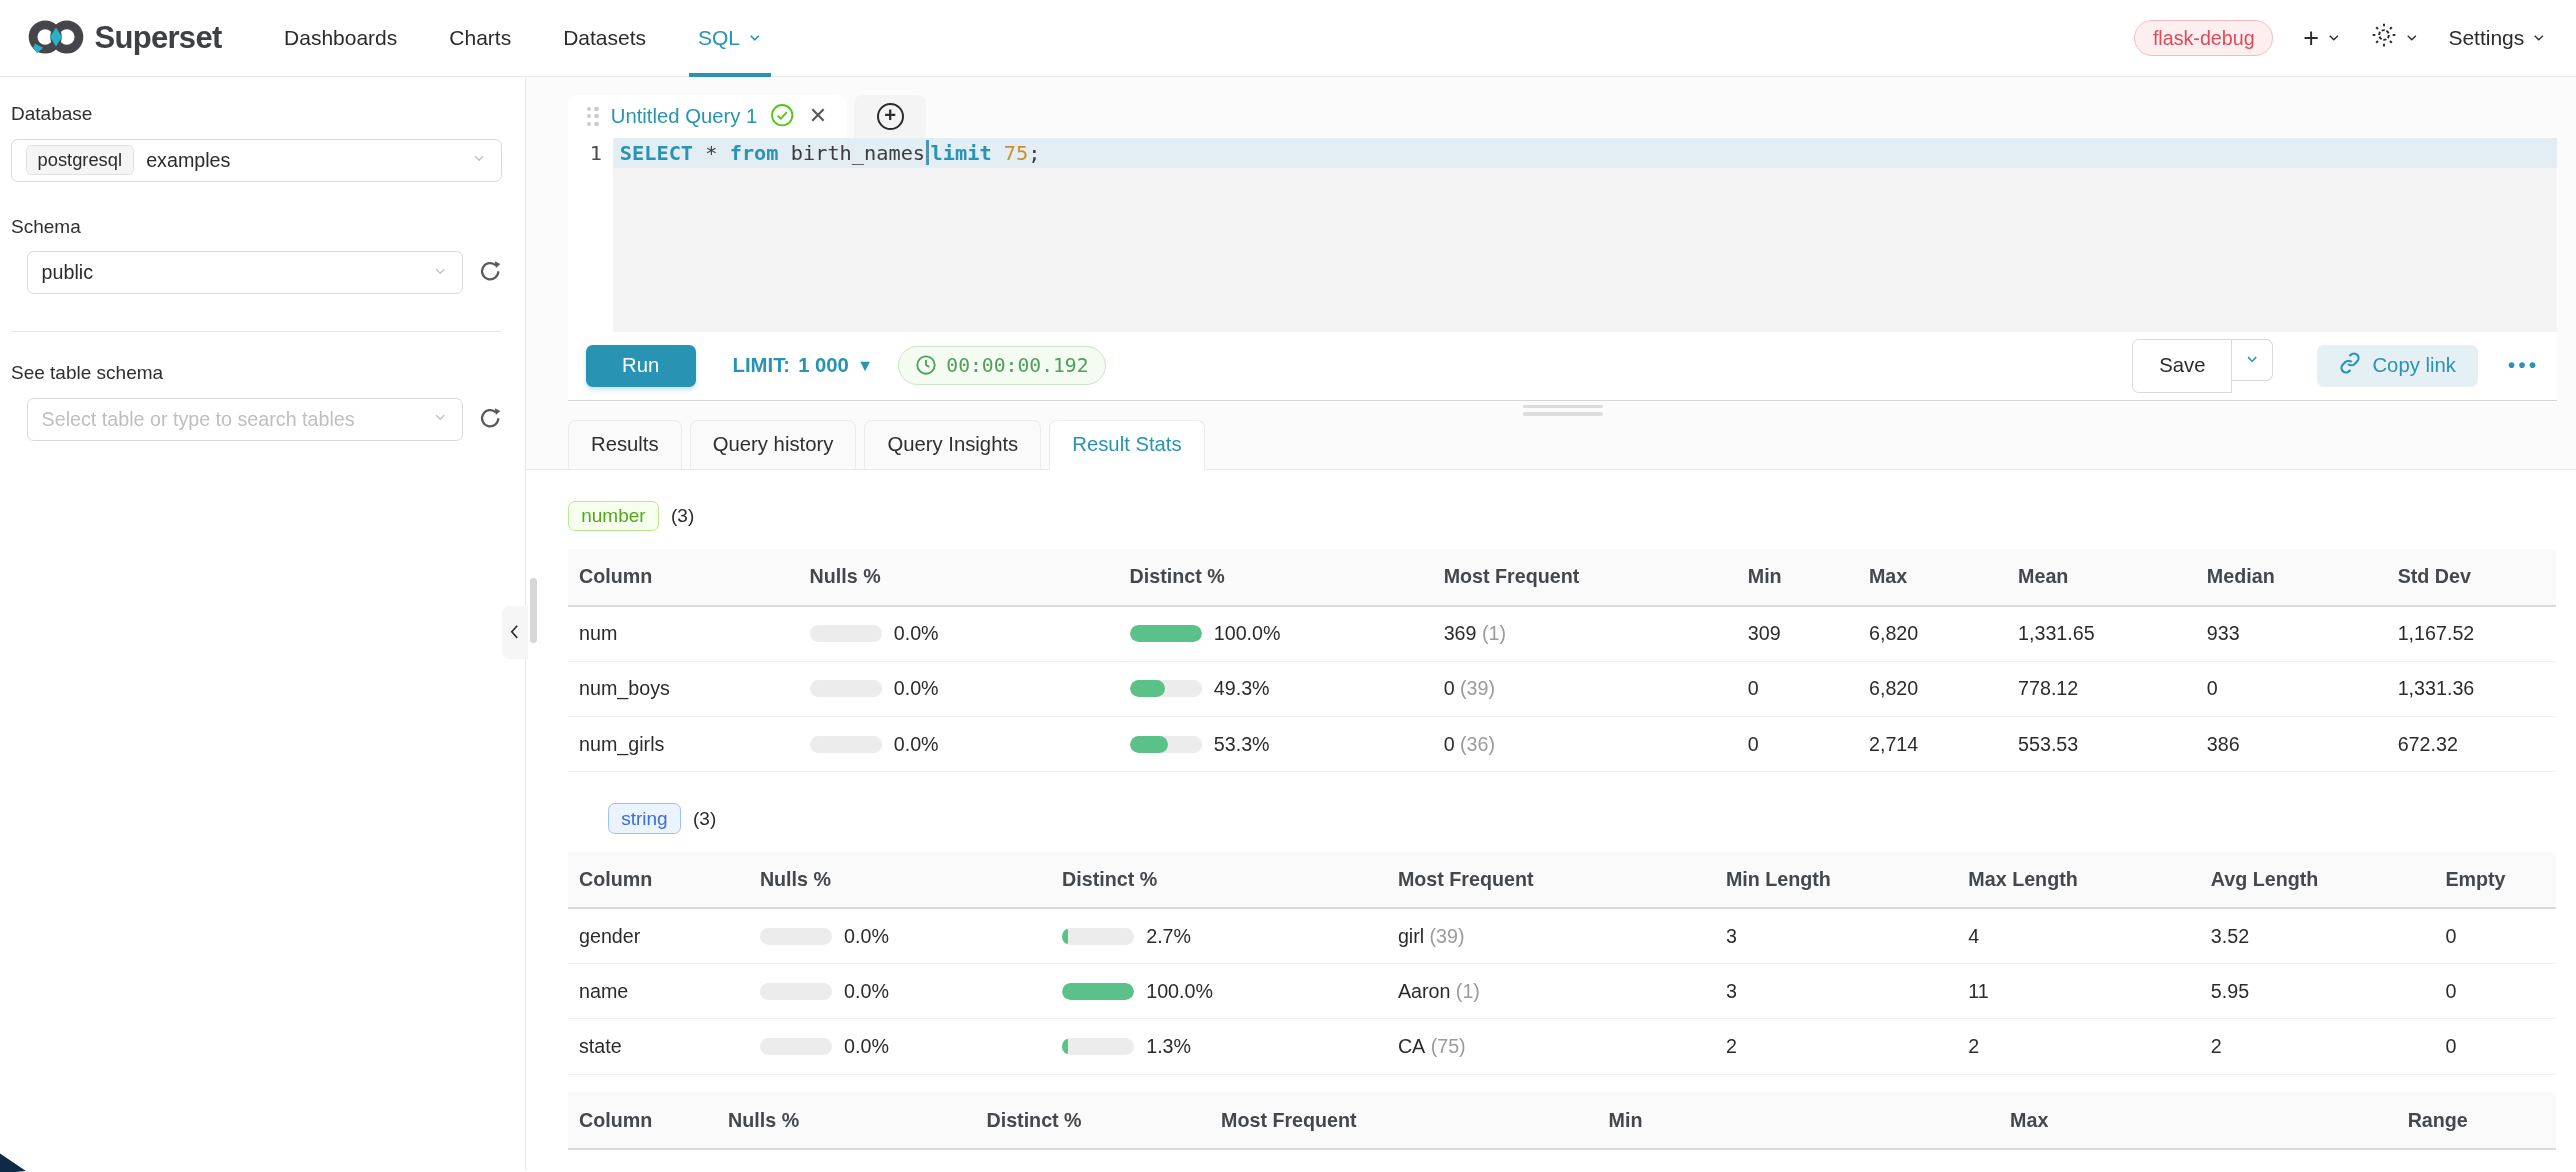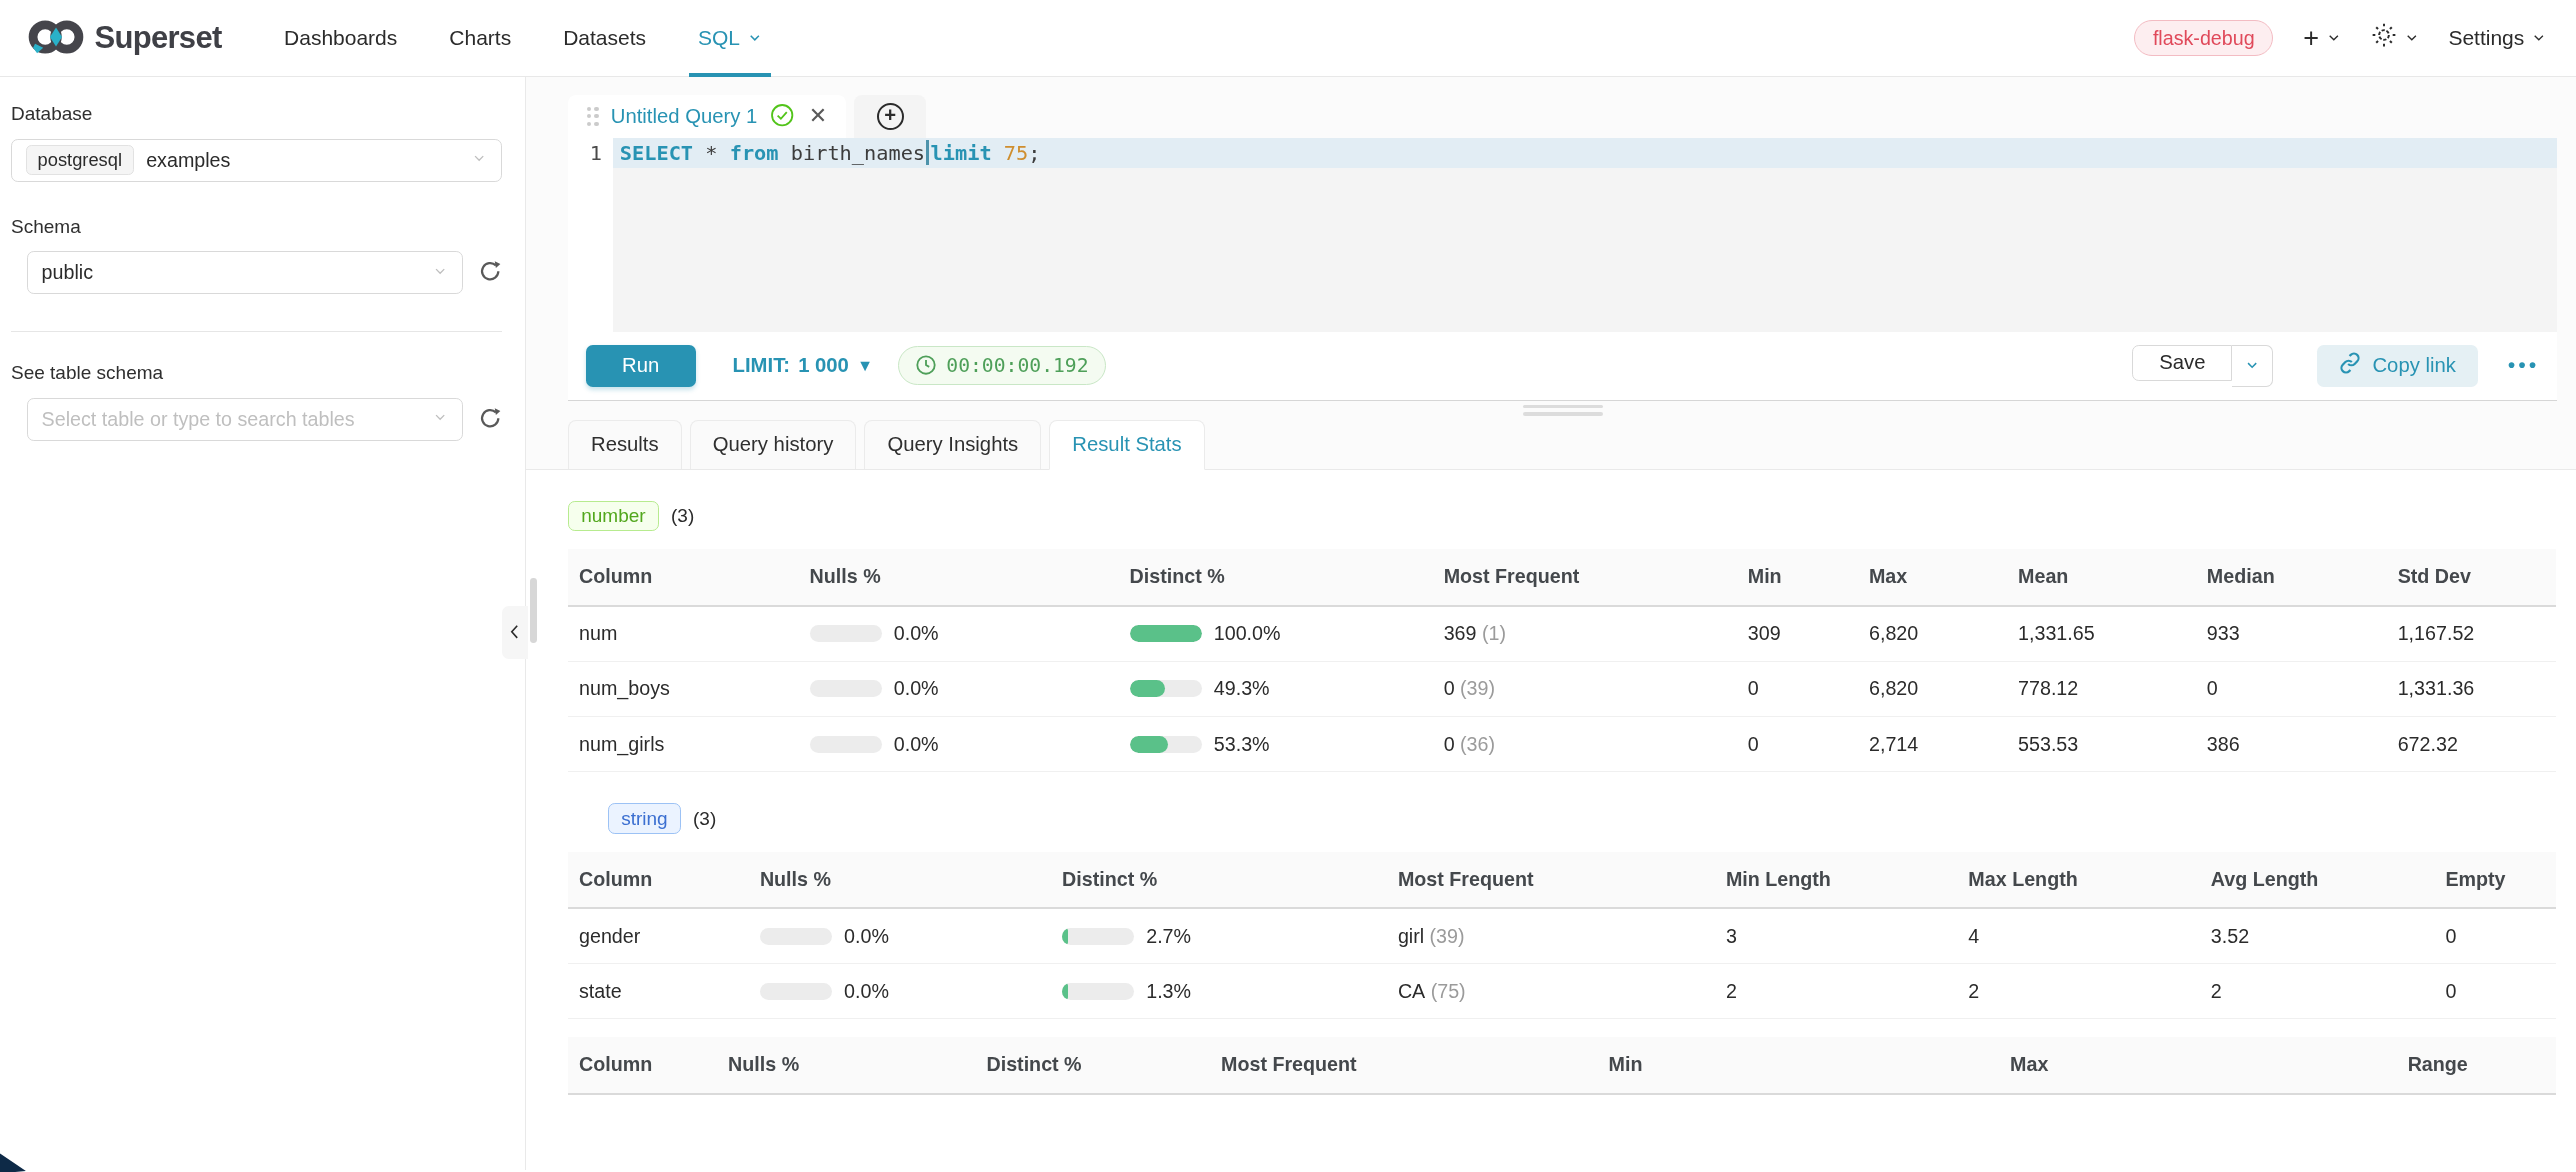--- a/index.html
+++ b/index.html
@@ -78,21 +78,21 @@
     border-radius:6.8px; font-size:20.3px; font-family:inherit; cursor:pointer;
     box-shadow:0 2.7px 4.1px rgba(40,147,179,.25); }
   .limit { display:flex; align-items:center; gap:8.1px; font-size:20.3px; font-weight:600;
     color:#2893b3; margin-left:37px; cursor:pointer; }
   .limit .tri { font-size:16.3px; }
   .timer { margin-left:24.4px; height:39px; border:1.4px solid #c9e7c6; background:#f4fbf1;
     border-radius:22px; display:flex; align-items:center; gap:9.5px; padding:0 16.3px; }
   .timer-text { font-family:"DejaVu Sans Mono", monospace; font-size:19.7px; color:#4e9f59; }
   .tb-spacer { flex:1; }
   .save-group { display:flex; }
-  .save-main { height:36px; padding:0 26px; background:#fff; border:1.4px solid #d9d9d9;
+  .save-main { height:54px; padding:0 26px; background:#fff; border:1.4px solid #d9d9d9;
     border-radius:6.8px 0 0 6.8px; font-size:20.3px; color:#2b2b2b; display:flex; align-items:center; cursor:pointer; }
   .save-caret { height:42px; width:41px; background:#fff; border:1.4px solid #d9d9d9; border-left:none;
     border-radius:0 6.8px 6.8px 0; display:flex; align-items:center; justify-content:center; cursor:pointer; }
   .copy-btn { margin-left:44px; height:42px; border:none; border-radius:6.8px; background:#e5f0f4;
     color:#2893b3; font-size:20.3px; font-family:inherit; display:flex; align-items:center;
     gap:11px; padding:0 22px; cursor:pointer; }
   .more-btn { margin-left:30px; color:#2893b3; font-size:20.3px; letter-spacing:3.4px; font-weight:700; cursor:pointer; }
 
   .gap-row { height:19px; display:flex; flex-direction:column; align-items:center; justify-content:center; gap:4.1px; }
   .gap-row i { width:80px; height:3.4px; background:#dcdcdc; border-radius:2px; }
@@ -493,20 +493,42 @@
                   <span>2.7%</span>
                 </span>
               </td>
               <td><span class="fv">girl</span><span class="fc">(39)</span></td>
               <td>3</td>
               <td>4</td>
               <td>3.52</td>
               <td>0</td>
             </tr>
             <tr>
+              <td>name</td>
+              <td>
+                <span class="barwrap">
+                  <span class="track"></span>
+                  <span>0.0%</span>
+                </span>
+              </td>
+              <td>
+                <span class="barwrap">
+                  <span class="track">
+                    <span class="fill" style="width: 100%;"></span>
+                  </span>
+                  <span>100.0%</span>
+                </span>
+              </td>
+              <td><span class="fv">Aaron</span><span class="fc">(1)</span></td>
+              <td>3</td>
+              <td>11</td>
+              <td>5.95</td>
+              <td>0</td>
+            </tr>
+            <tr>
               <td>state</td>
               <td>
                 <span class="barwrap">
                   <span class="track"></span>
                   <span>0.0%</span>
                 </span>
               </td>
               <td>
                 <span class="barwrap">
                   <span class="track">

